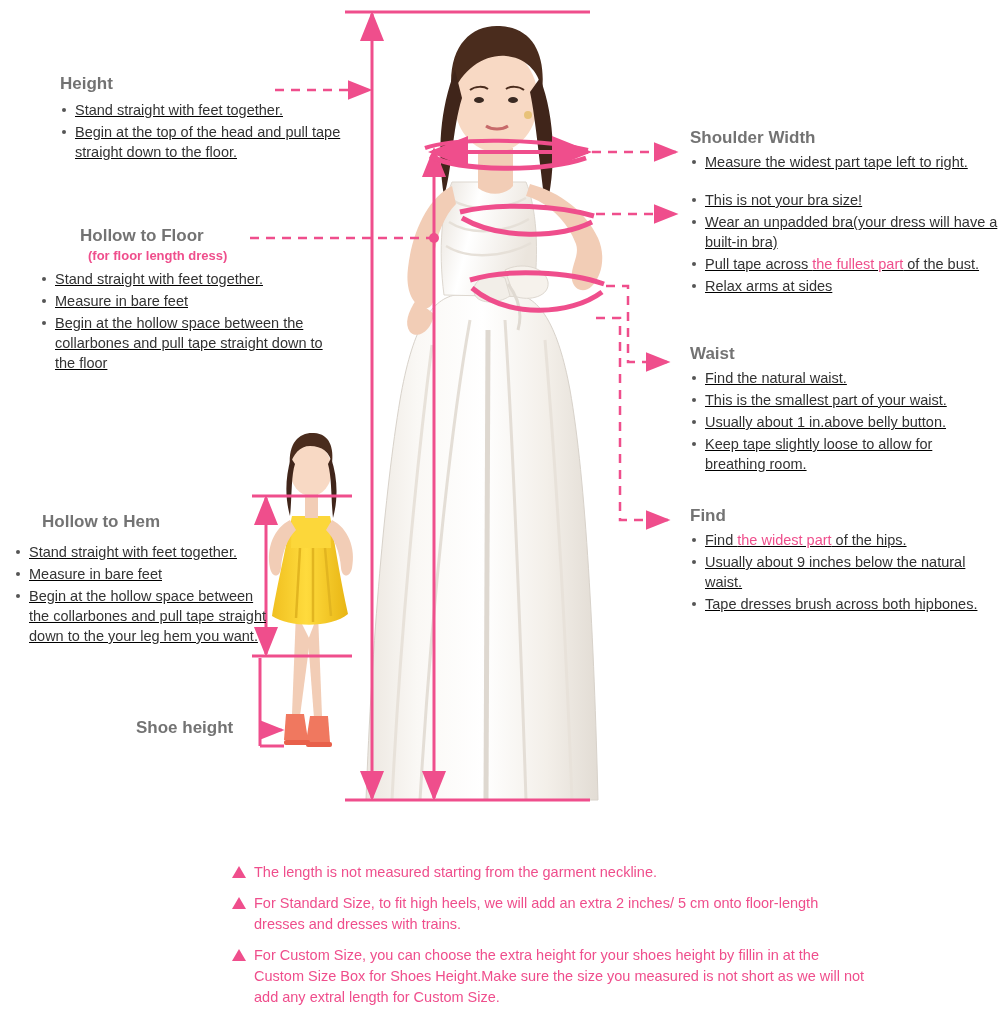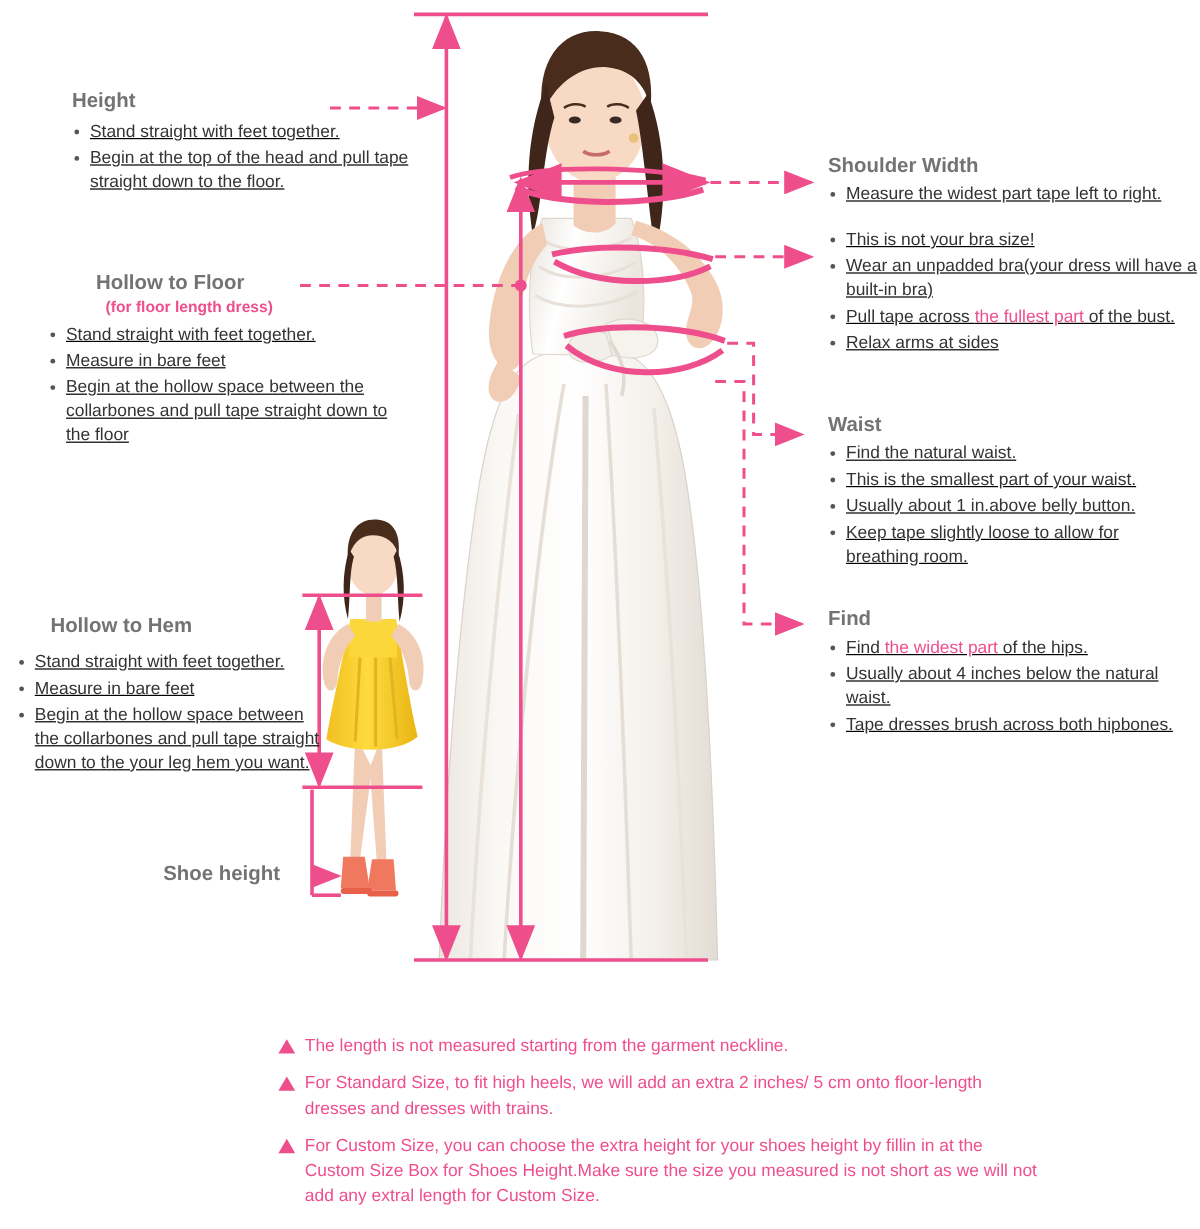--- a/index.html
+++ b/index.html
@@ -288,21 +288,21 @@
       <li>This is the smallest part of your waist.</li>
       <li>Usually about 1 in.above belly button.</li>
       <li>Keep tape slightly loose to allow for breathing room.</li>
     </ul>
   </div>
 
   <div class="block" style="left:690px; top:504px; width:300px;">
     <div class="heading">Find</div>
     <ul class="bullets" style="margin-top:2px;">
       <li><span>Find </span><span class="pink-inline">the widest part</span><span> of the hips.</span></li>
-      <li>Usually about 4 inches below the natural waist.</li>
+      <li>Usually about 9 inches below the natural waist.</li>
       <li>Tape dresses brush across both hipbones.</li>
     </ul>
   </div>
 
   <div class="footnotes">
     <div class="note">
       <span class="tri"></span>
       <span>The length is not measured starting from the garment neckline.</span>
     </div>
     <div class="note">

